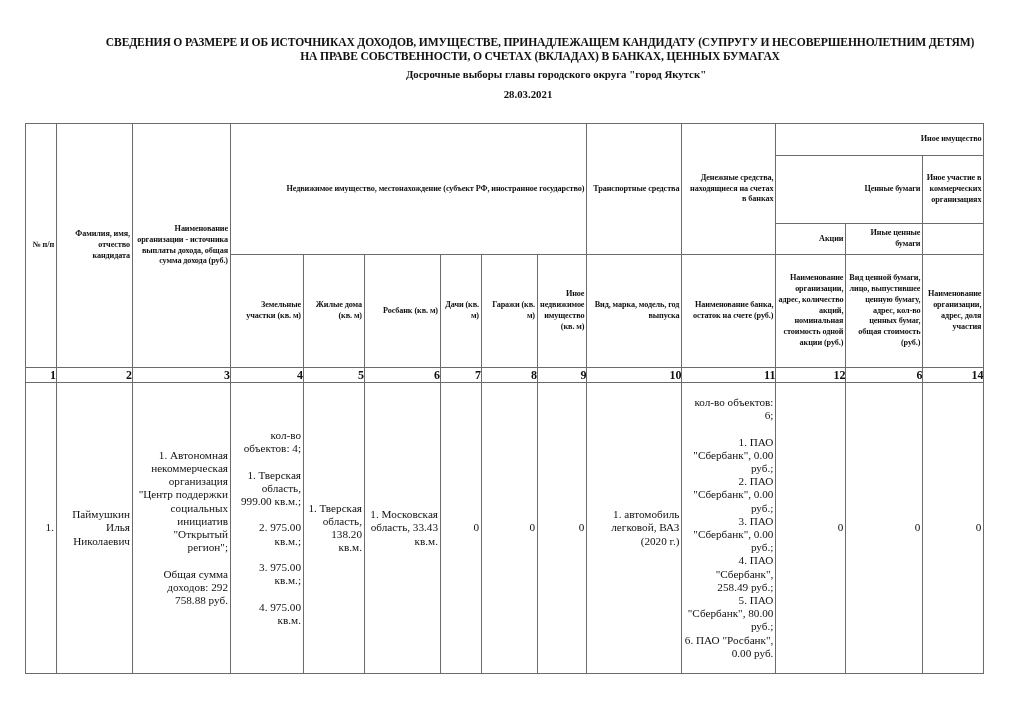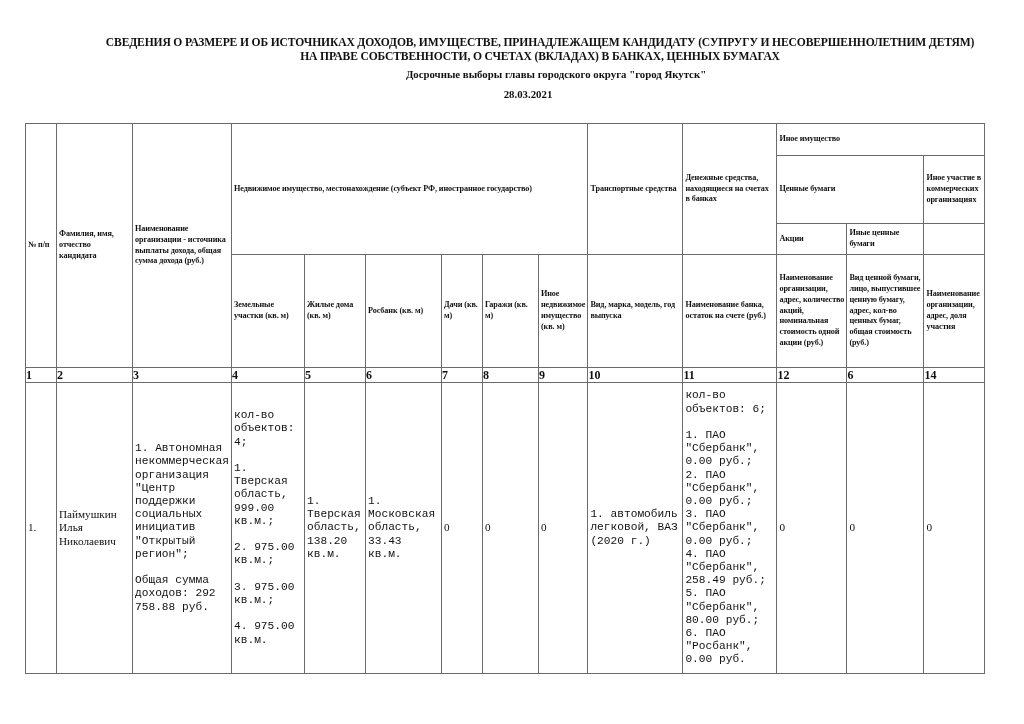--- a/index.html
+++ b/index.html
@@ -20,33 +20,33 @@
     .date {
       position: absolute; left: 16px; width: 1024px; text-align: center; top: 87px;
       font-weight: bold; font-size: 10.8px; line-height: 14px;
     }
     table.main {
       position: absolute; left: 25px; top: 123px;
       border-collapse: collapse; table-layout: fixed;
     }
     table.main td {
       border: 1px solid #6b6b6b; padding: 0 2px; vertical-align: middle;
-      text-align: left; overflow: hidden;
+      text-align: right; overflow: hidden;
     }
     .hd {
       font-weight: bold; font-size: 8.2px; line-height: 10.8px; letter-spacing: -0.1px;
     }
     .num td.n {
       font-weight: bold; font-size: 12px; line-height: 14px; height: 14px; padding: 0;
     }
     .data td {
       vertical-align: top; text-align: left; font-size: 11.2px; line-height: 13.2px;
       padding: 3px 4px 0 4px; height: 290px;
     }
-    .pre { white-space: pre-line; font-family: Liberation Mono, monospace; }
+    .pre { white-space: pre-line; }
   </style>
 </head>
 <body>
 
 <div class="title t1">СВЕДЕНИЯ О РАЗМЕРЕ И ОБ ИСТОЧНИКАХ ДОХОДОВ, ИМУЩЕСТВЕ, ПРИНАДЛЕЖАЩЕМ КАНДИДАТУ (СУПРУГУ И НЕСОВЕРШЕННОЛЕТНИМ ДЕТЯМ)</div>
 <div class="title t2">НА ПРАВЕ СОБСТВЕННОСТИ, О СЧЕТАХ (ВКЛАДАХ) В БАНКАХ, ЦЕННЫХ БУМАГАХ</div>
 <div class="subtitle">Досрочные выборы главы городского округа "город Якутск"</div>
 <div class="date">28.03.2021</div>
 
 <table class="main">

